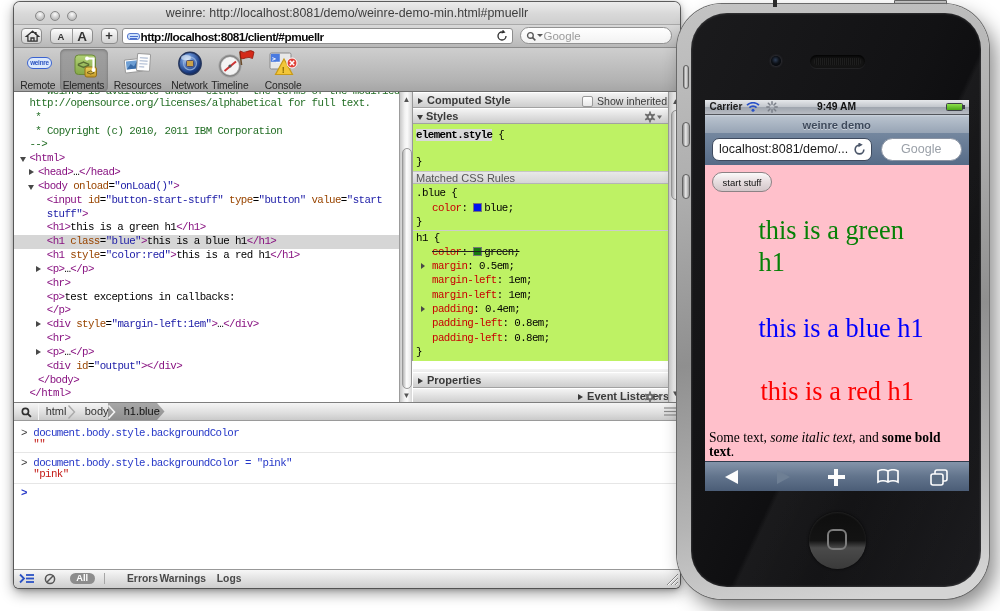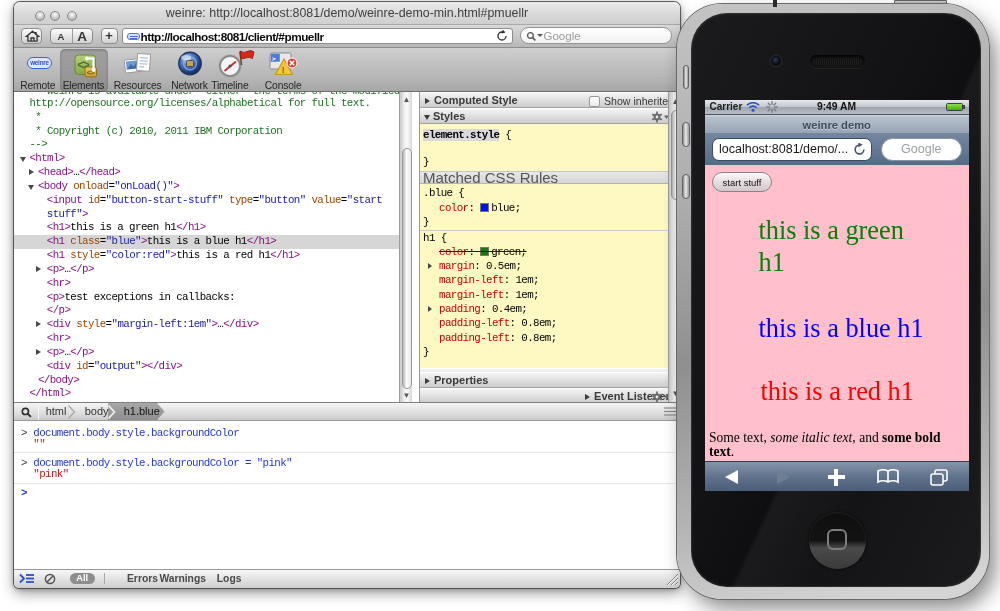--- a/index.html
+++ b/index.html
@@ -61,29 +61,29 @@
 
 .vscroll { position:absolute; top:0; width:13px; height:310px;
   background:linear-gradient(90deg,#c9c9c9,#f2f2f2 40%,#fafafa 60%,#d6d6d6);
   border-left:1px solid #9c9c9c; }
 .sbarrow { position:absolute; left:0; width:13px; height:14px; text-align:center; font-size:8px; color:#555; line-height:14px; }
 .sbthumb { position:absolute; left:1.5px; width:10px; border-radius:5px;
   background:linear-gradient(90deg,#b5b5b5,#fdfdfd 45%,#e8e8e8);
   border:1px solid #999; }
 
 
-#sidebar { position:absolute; left:398px; top:0; width:256px; height:310px; background:#fef9c3; border-left:1px solid #989898;
-  font-size:11px;margin-left:7px; }
+#sidebar { position:absolute; left:398px; top:0; width:256px; height:269px; background:#bef264; border-left:1px solid #989898;
+  font-size:11px; }
 .shead { position:absolute; left:0; width:256px; height:16px;
   background:linear-gradient(#f4f4f4,#dcdcdc 60%,#cdcdcd);
   border-top:1px solid #fff; border-bottom:1px solid #a2a2a2;
   font-weight:bold; color:#3a3a3a; font-size:11px; line-height:15px; }
 .subhead { position:absolute; left:0; width:256px; height:13px;
   background:linear-gradient(#e8e8e8,#d6d6d6); border-bottom:1px solid #b5b5b5; border-top:1px solid #c6c6c6;
-  font-size:15px; color:#555; line-height:12px; padding-left:3px; }
+  font-size:11px; color:#555; line-height:12px; padding-left:3px; }
 .css { position:absolute; font-family:"Liberation Mono",monospace; font-size:10.8px; letter-spacing:-0.6px; white-space:pre; }
 .prop { color:#c80000; }
 .swatch { display:inline-block; width:9px; height:9px; border:1px solid #777; vertical-align:-1px; margin-right:2px; }
 .gear { position:absolute; width:18px; height:12px; }
 
 
 #crumbbar { position:absolute; left:0; top:400px; width:666px; height:19px;
   background:linear-gradient(#f5f5f5,#dedede 60%,#cacaca);
   border-top:1px solid #7e7e7e; border-bottom:1px solid #9a9a9a; }
 .crumb { position:absolute; top:0; height:17px; line-height:17px; font-size:11px; color:#333; }

